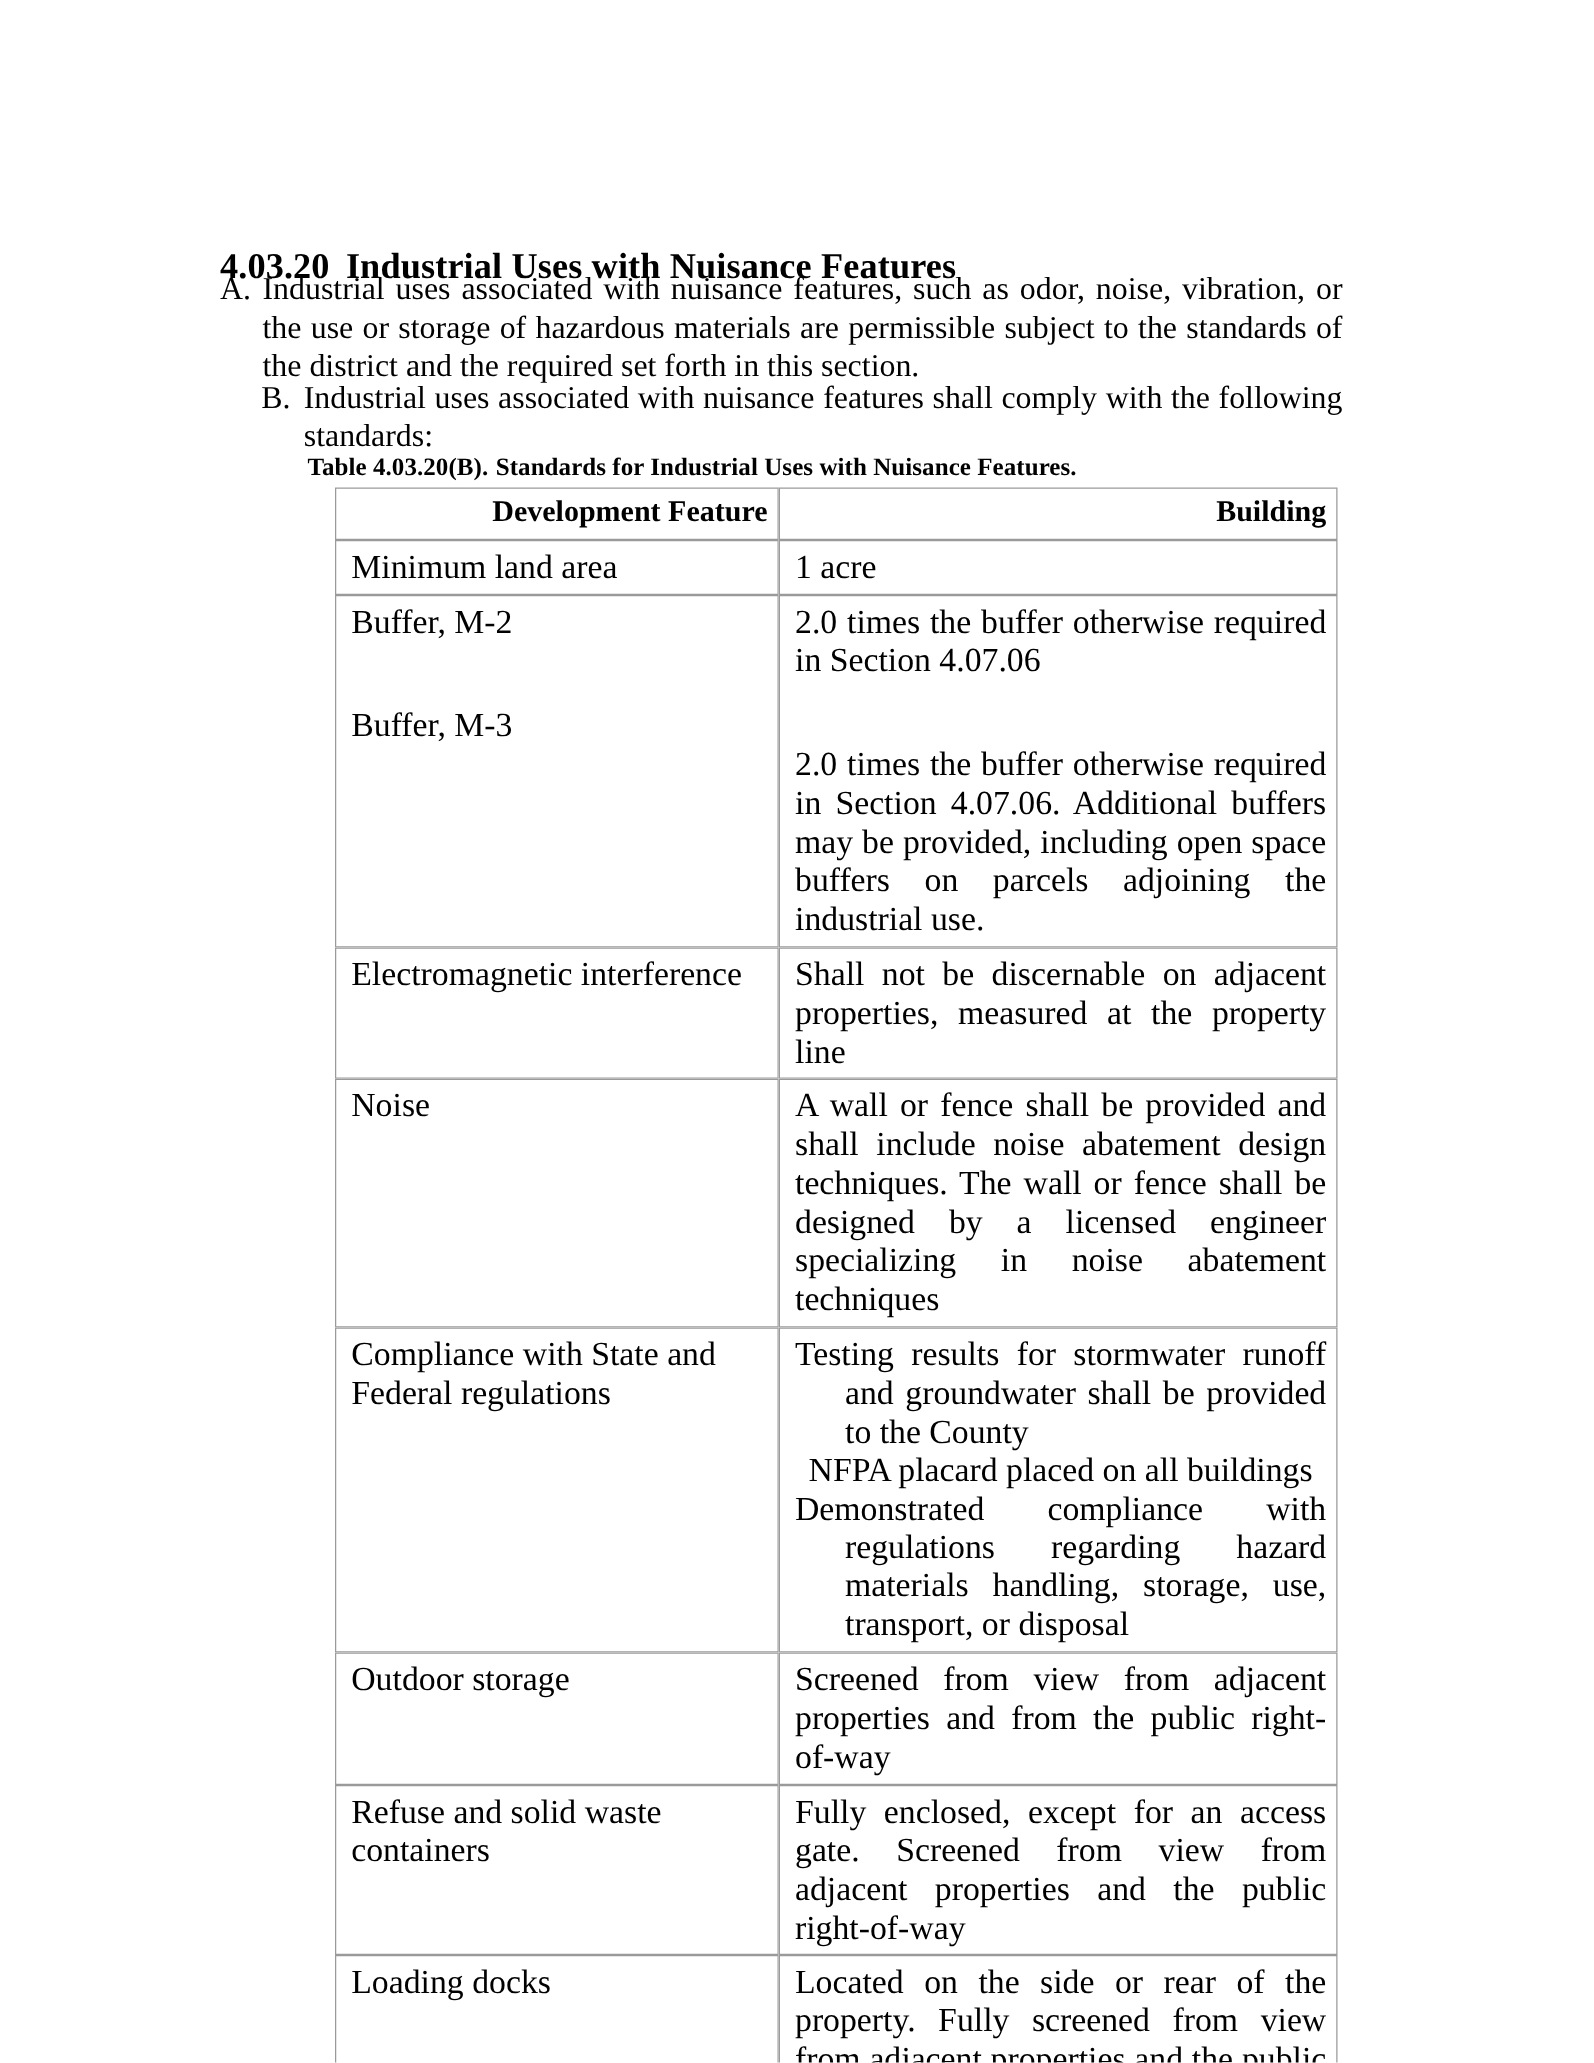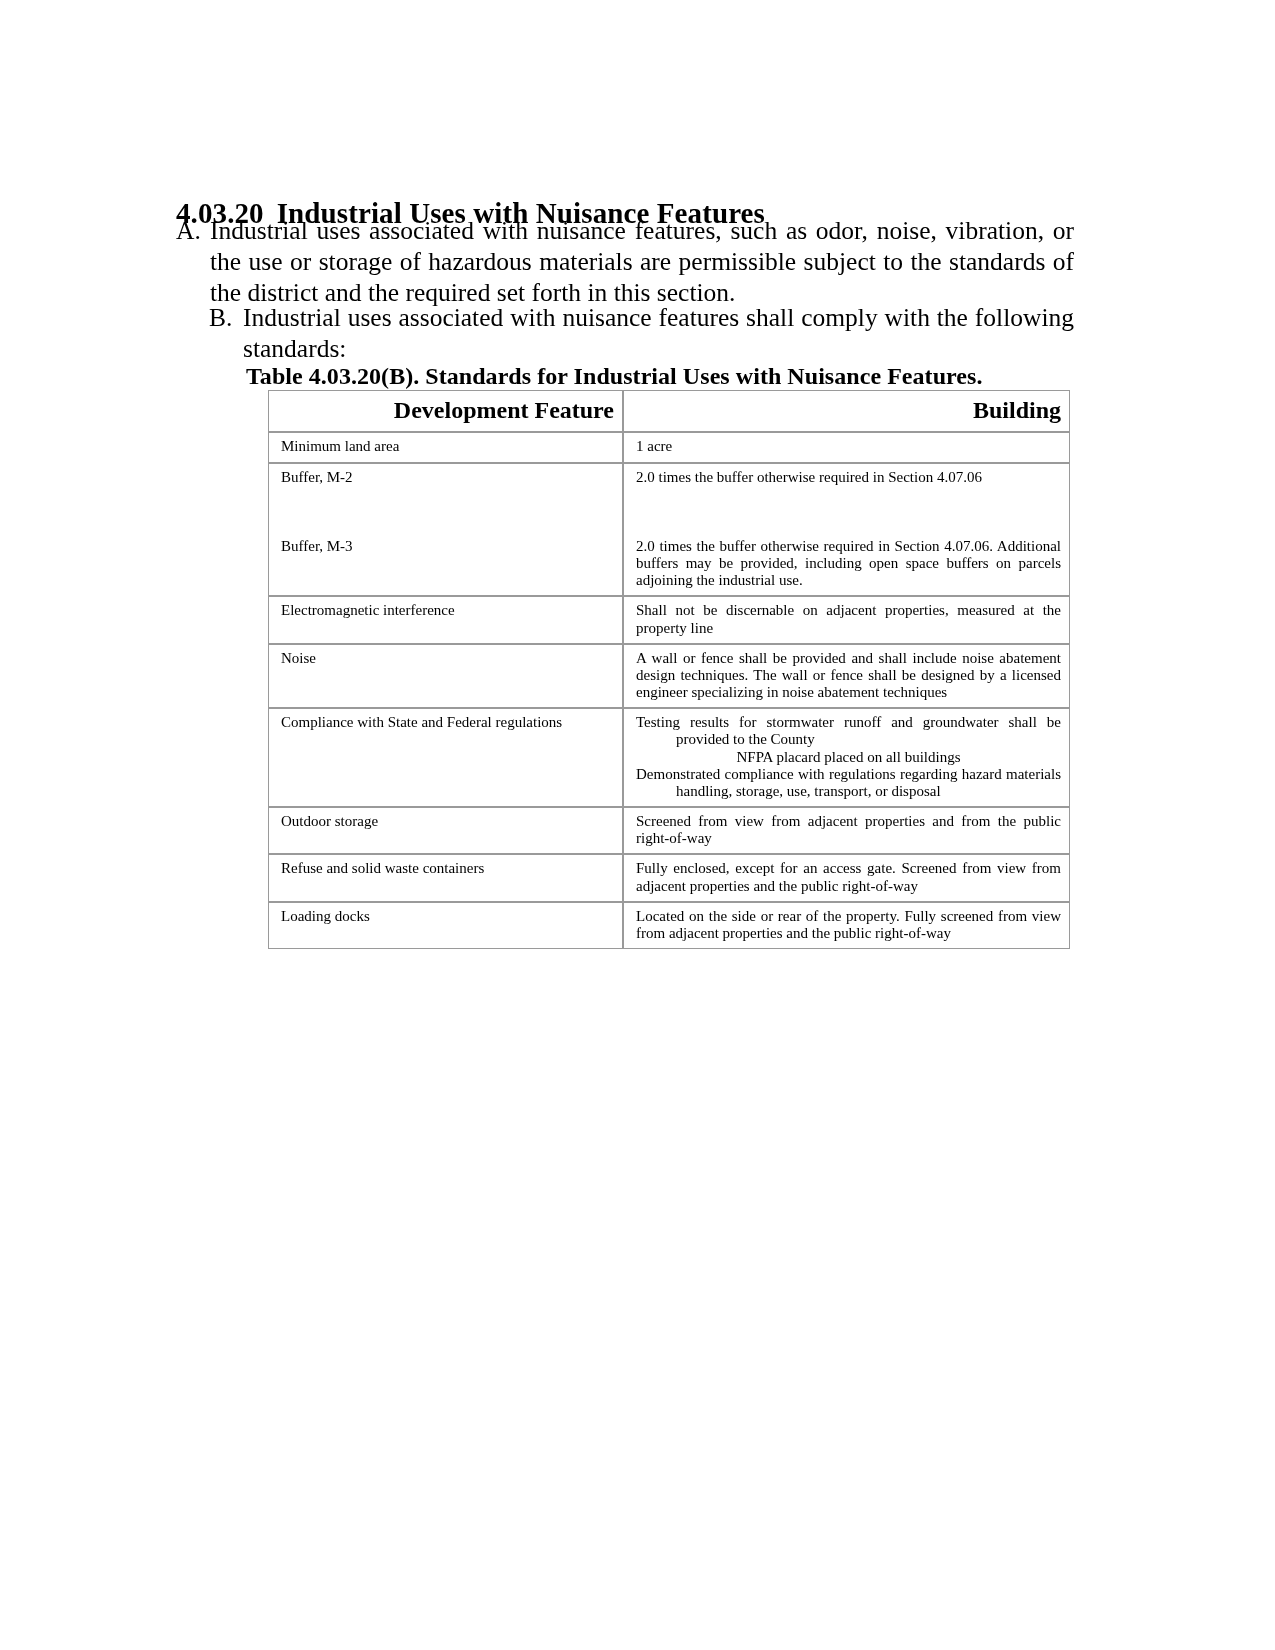--- a/index.html
+++ b/index.html
@@ -66,41 +66,41 @@
   }
   .para-a .para-body { text-indent: 0; }
 
   b, .bold { font-weight: normal; }
 
   
   .table-caption {
     position: absolute;
     left: 246px;
     top: 363px;
-    font-size: 24px;
+    font-size: 20px;
     font-weight: bold;
     letter-spacing: 0.05px;
     text-align: center;
   }
   .table-caption .cap-gap { display:inline-block; width:6px; }
 
   
   .std-table {
     position: absolute;
     left: 268px;
     top: 390px;
     width: 802px;
     border-collapse: separate;
     border-spacing: 0;
     table-layout: fixed;
   }
   .std-table td, .std-table th {
     vertical-align: top;
     padding: 5px 8px 6px 12px;
-    font-size: 15px;
+    font-size: 27px;
     line-height: 1.145;
     border: 1px solid #9a9a9a;
     background: #ffffff;
   }
   .std-table th {
     text-align: right;
     font-weight: bold;
     font-size: 24px;
     padding-top: 6px;
     padding-bottom: 7px;

